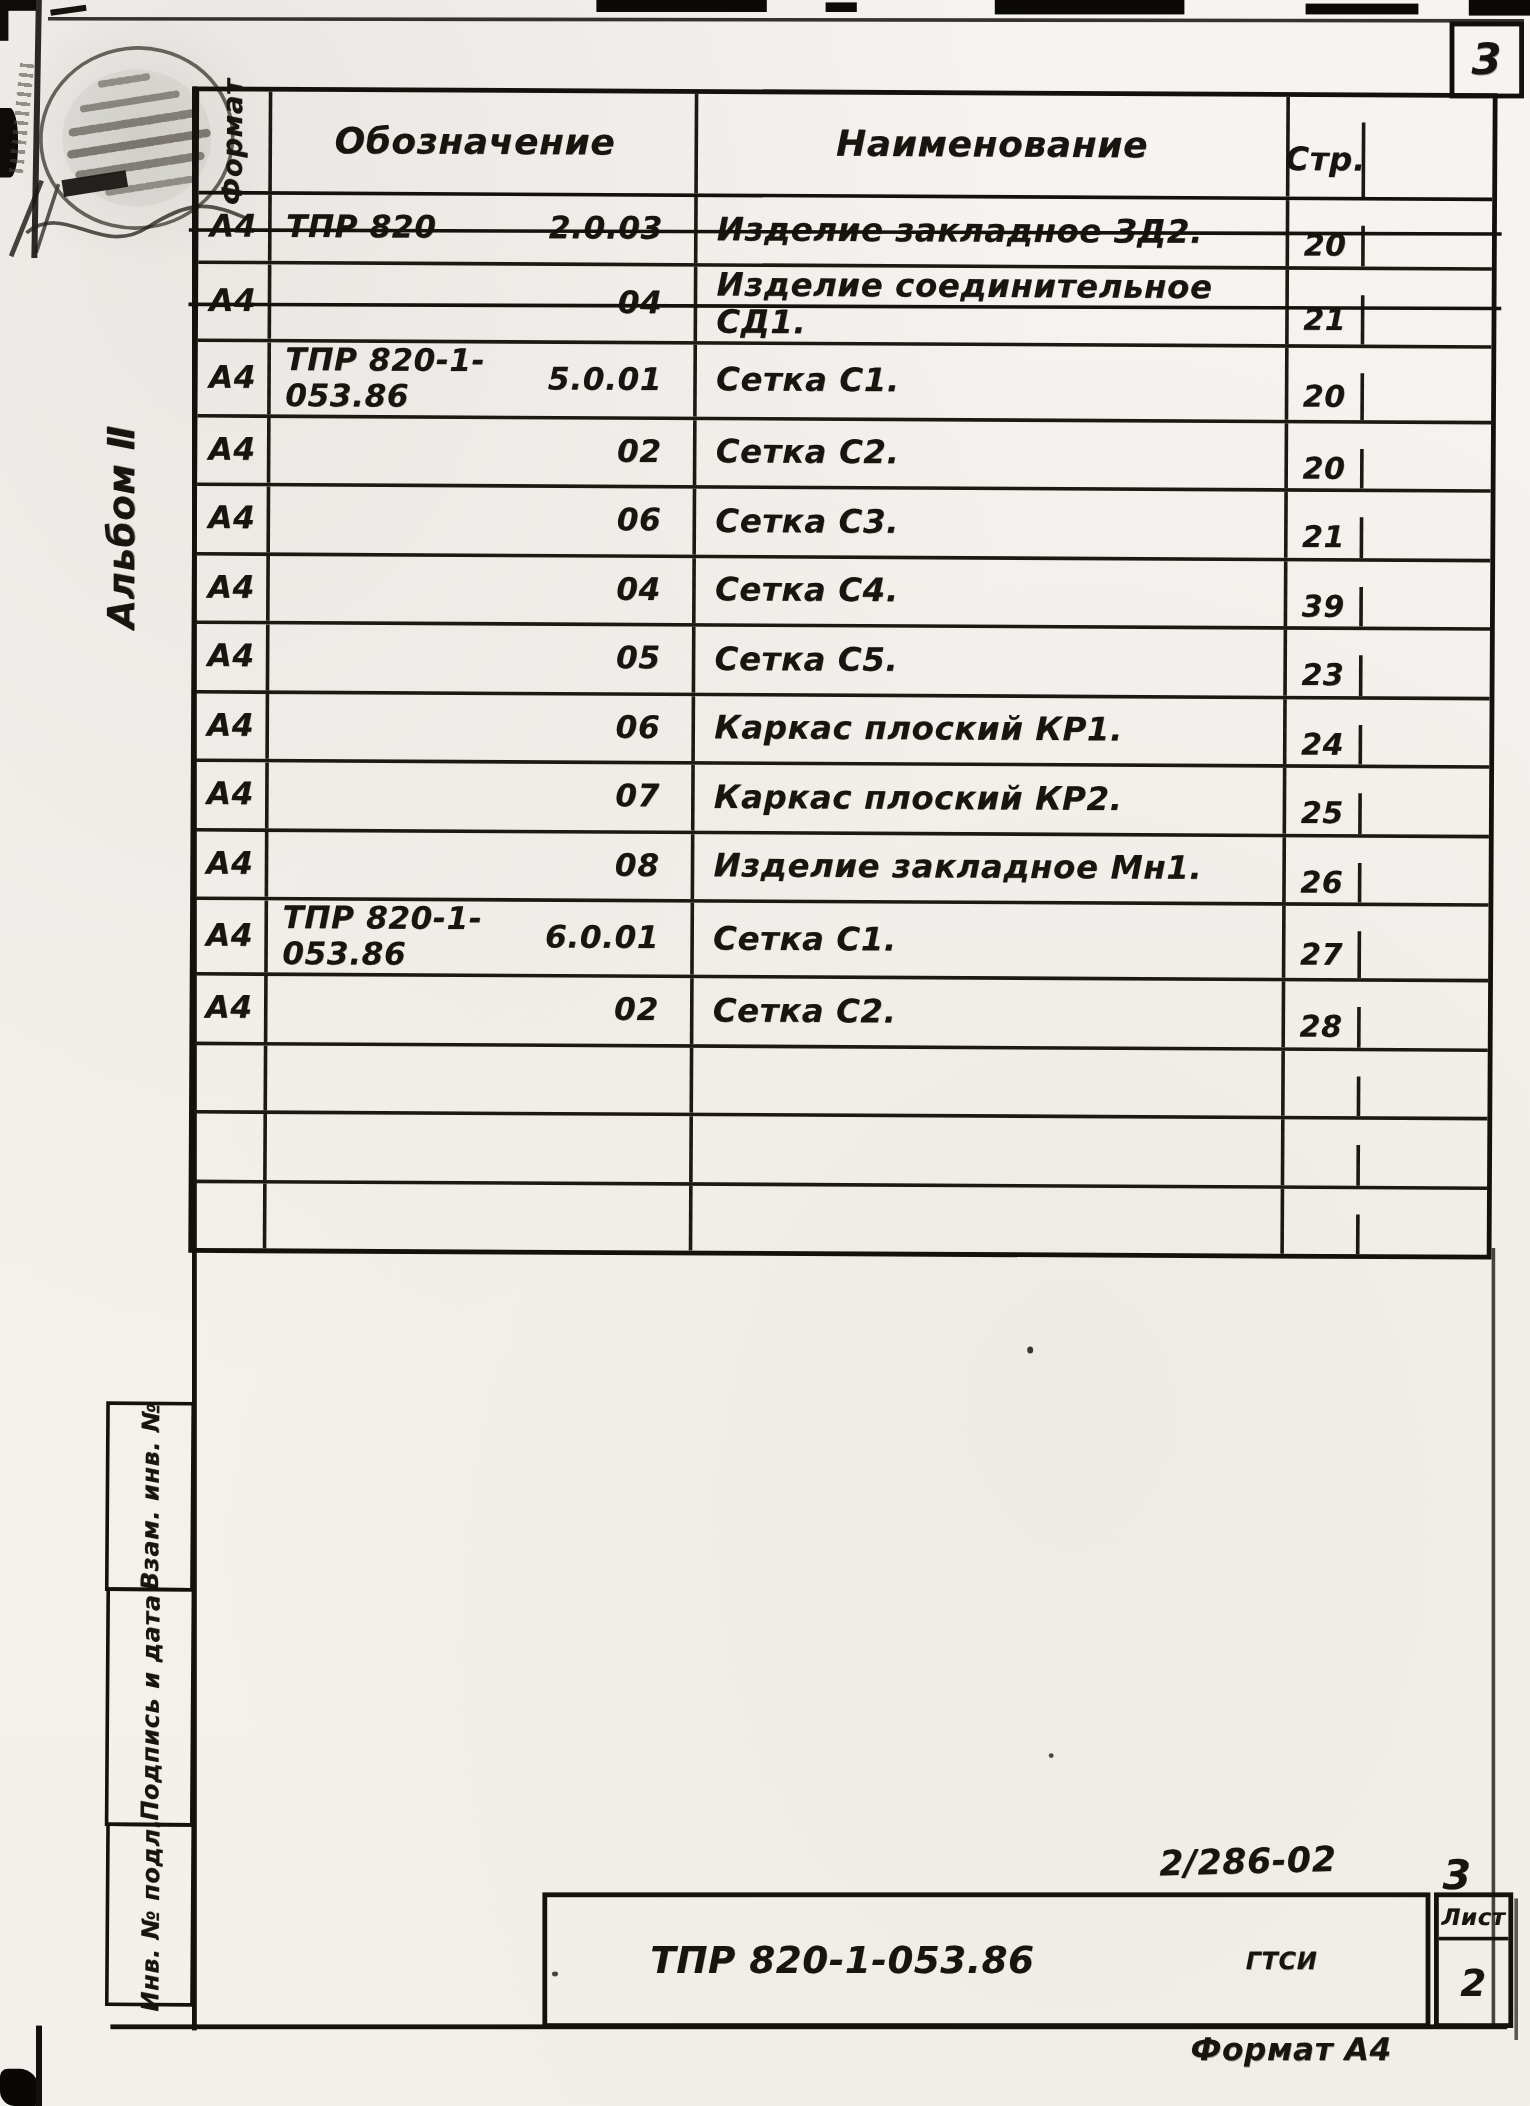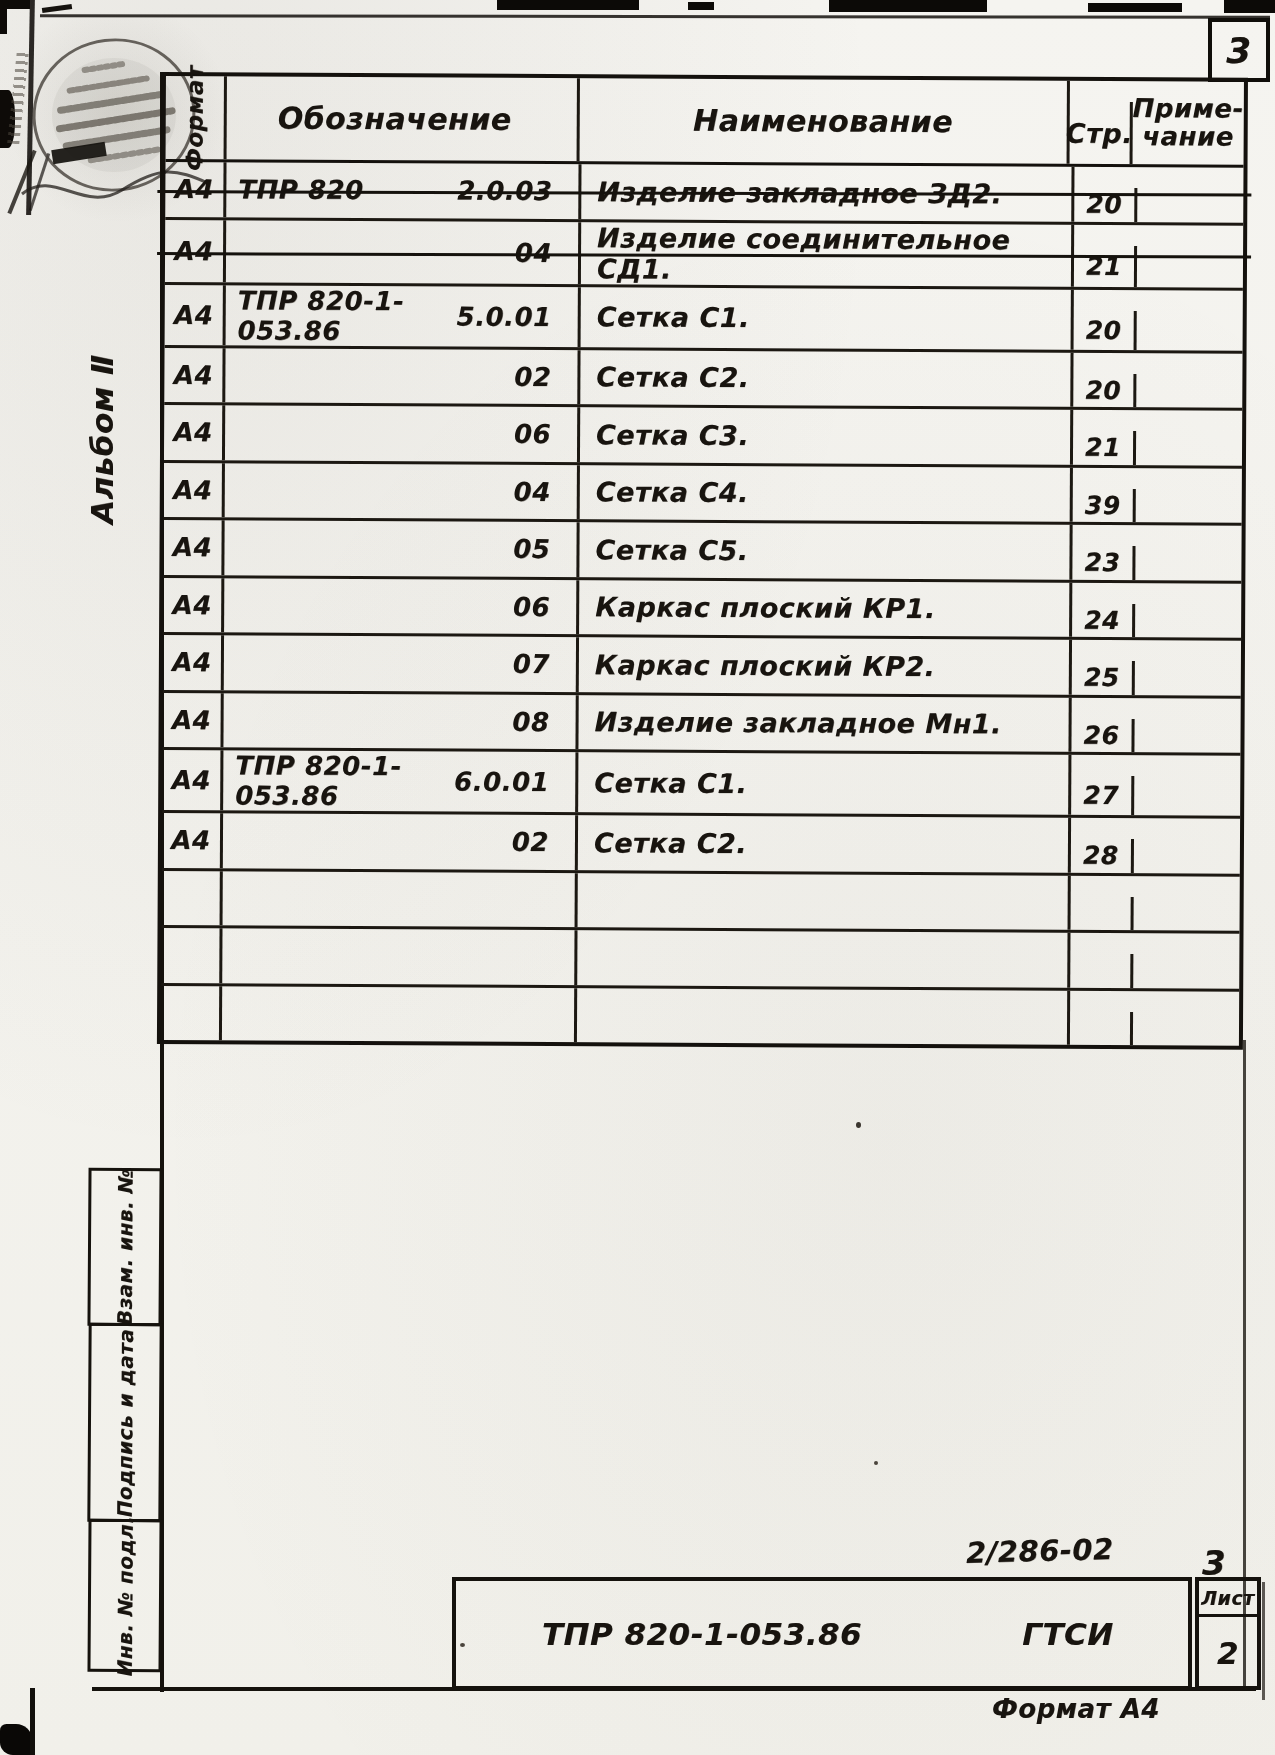--- a/index.html
+++ b/index.html
@@ -44,21 +44,21 @@
   .mb1{top:1168px;height:158px;}
   .mb2{top:1323px;height:199px;}
   .mb3{top:1519px;height:153px;}
   
   .album{position:absolute;left:84px;top:524px;transform:rotate(-90deg);
          transform-origin:0 0;font-size:31px;white-space:nowrap;}
   
   .tblock{position:absolute;left:452px;top:1577px;width:740px;height:113px;
           border:4px solid #15120d;box-sizing:border-box;display:flex;}
   .tb-doc{flex:1;display:flex;align-items:center;justify-content:center;font-size:31px;}
-  .tb-org{width:240px;display:flex;align-items:center;justify-content:center;font-size:31px;}
+  .tb-org{width:240px;display:flex;align-items:center;justify-content:center;font-size:20px;}
   .sheetcol{position:absolute;left:1195px;top:1577px;width:66px;height:113px;
           border:4px solid #15120d;box-sizing:border-box;}
   .sheetcol .lab{height:33px;border-bottom:3px solid #15120d;display:flex;align-items:center;
           justify-content:center;font-size:19px;}
   .sheetcol .val{height:72px;display:flex;align-items:center;justify-content:center;font-size:31px;}
   .extra-line{position:absolute;left:1262px;top:1582px;width:3px;height:118px;background:#1c1812;opacity:.7;}
   .note-ref{position:absolute;left:966px;top:1534px;font-size:29px;transform:rotate(-1.5deg);}
   .note-sheet{position:absolute;left:1202px;top:1543px;font-size:34px;}
   .note-format{position:absolute;left:992px;top:1694px;font-size:26px;}
   
@@ -137,22 +137,20 @@
   </div>
 
   <div class="tbl">
     <div class="thead">
       <div class="hcell c-f">
         <span class="vtext hw">Формат</span>
       </div>
       <div class="hcell c-d hw">Обозначение</div>
       <div class="hcell c-n hw" style="justify-content:center;padding-left:0;">Наименование</div>
       <div class="hcell c-p hw h-p">Стр.</div>
-      <div class="hcell c-r hw h-note" style="justify-content:center;">Приме-
-чание</div>
     </div>
     <div class="tbody">
         <div class="trow struck">
           <div class="cell c-f hw">А4</div>
           <div class="cell c-d hw">
             <span>ТПР 820</span>
             <span>2.0.03</span>
           </div>
           <div class="cell c-n hw">Изделие закладное ЗД2.</div>
           <div class="cell c-p hw">20</div>

